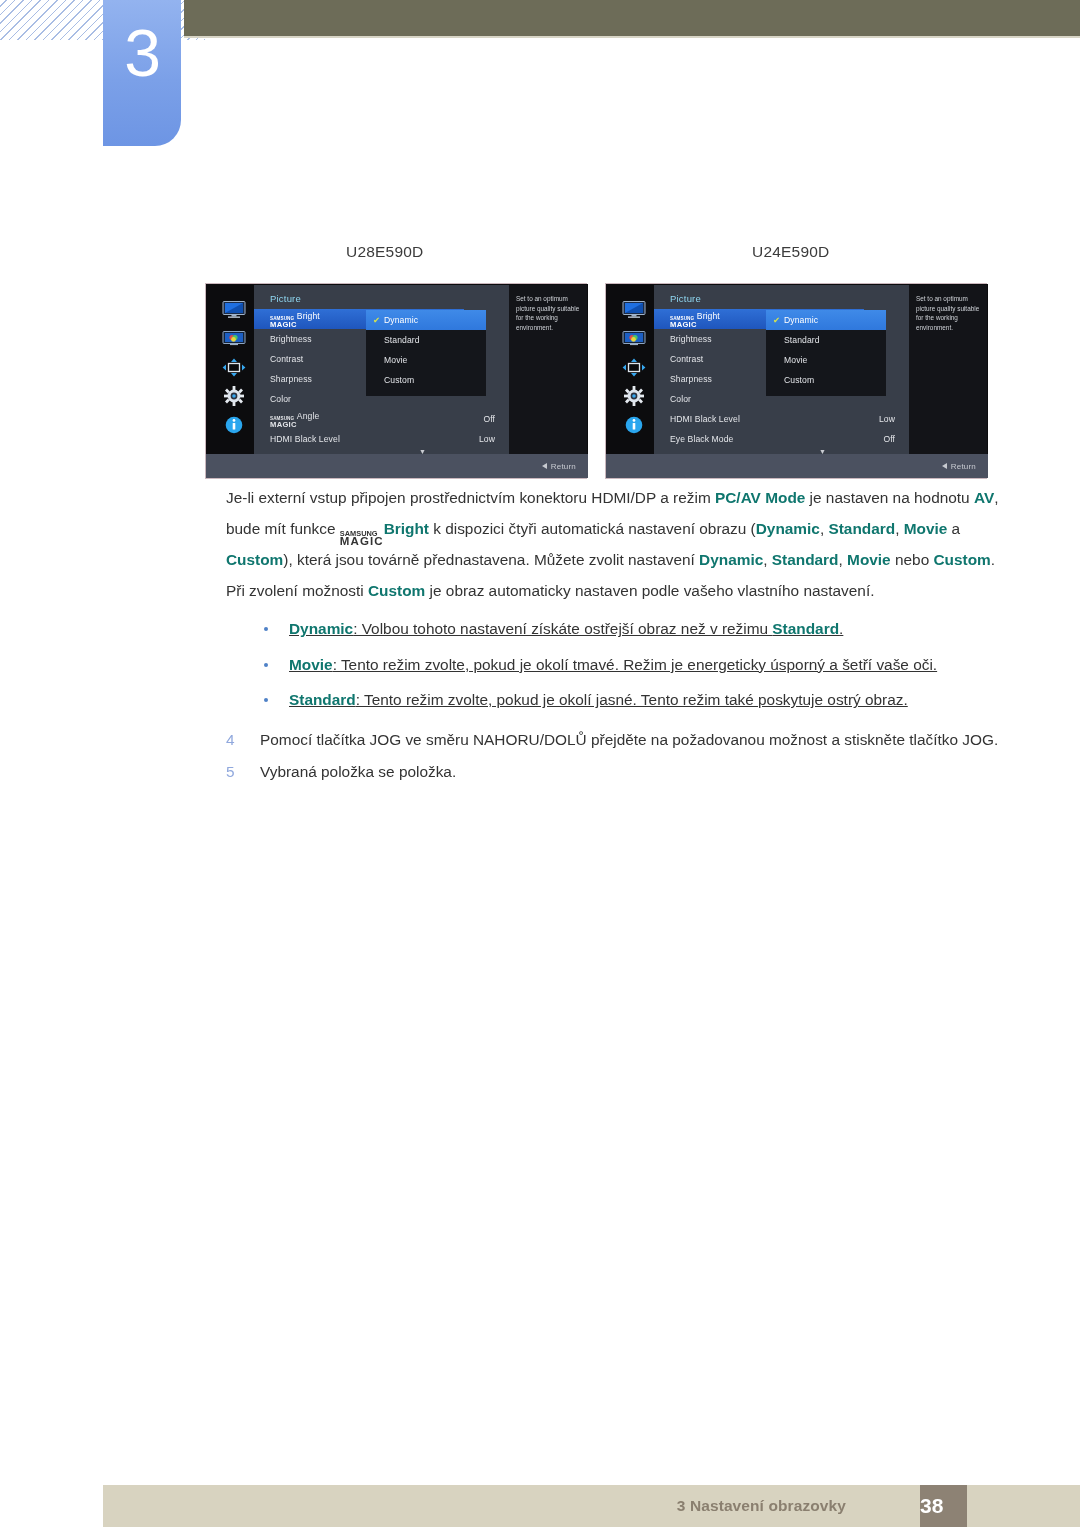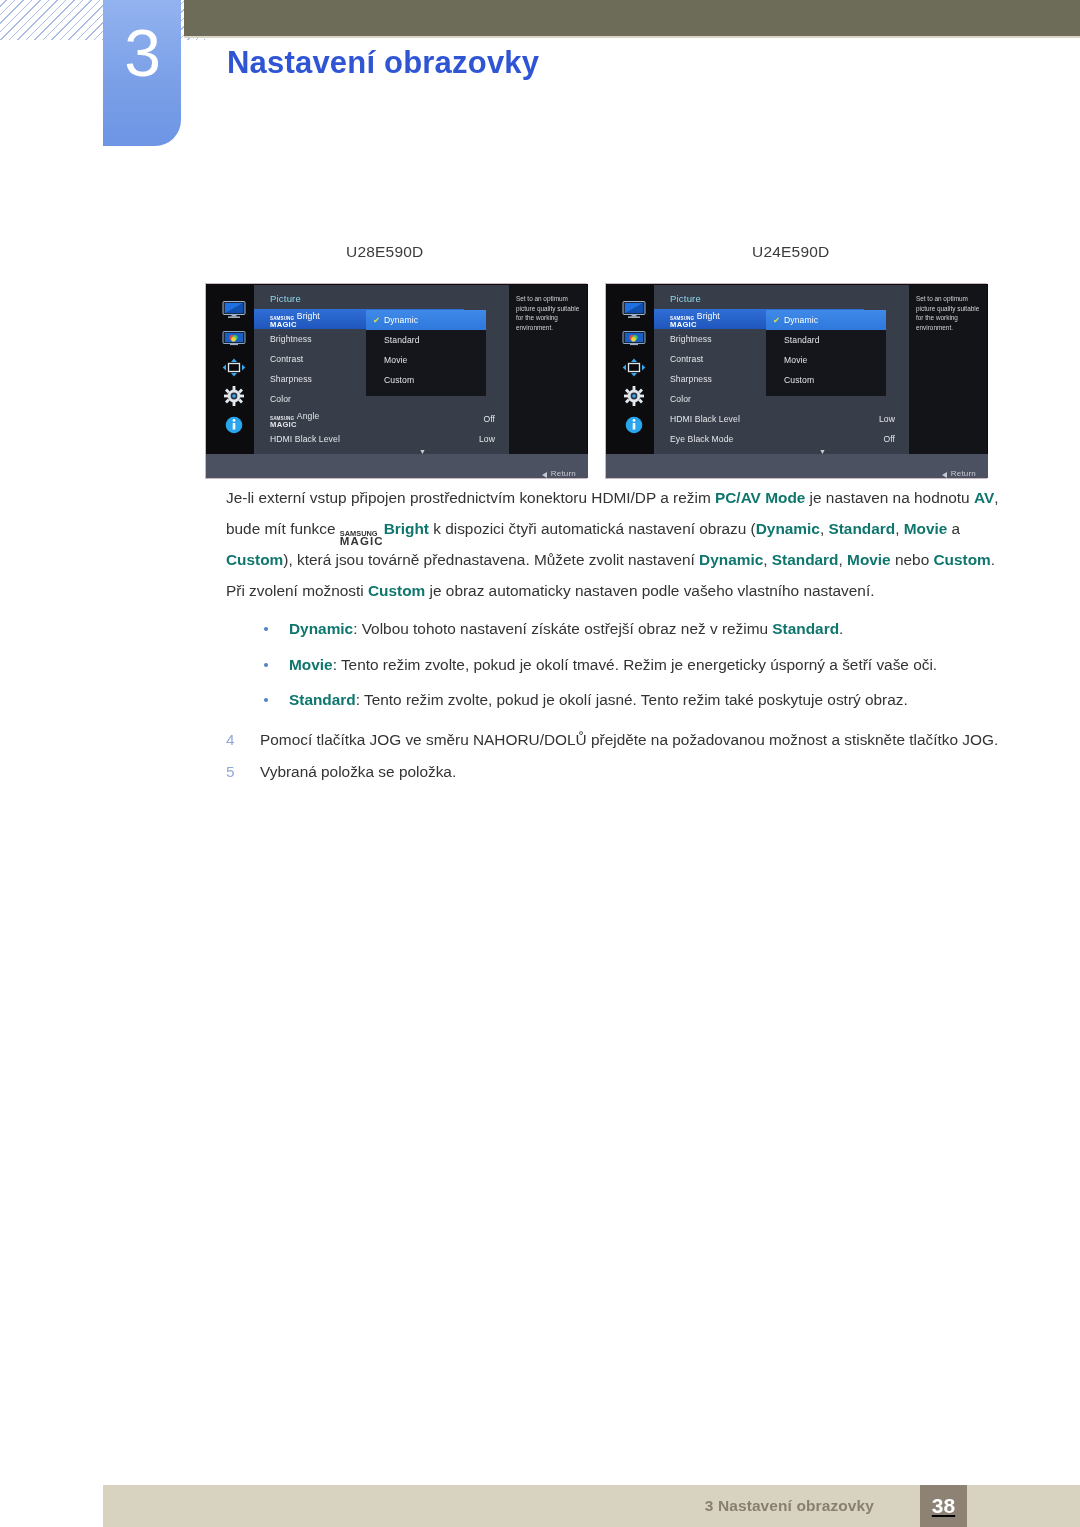--- a/index.html
+++ b/index.html
@@ -228,21 +228,21 @@
     color: #cfd2d7;
   }
 
   
   .osd-return {
     position: absolute;
     left: 0; bottom: 0;
     width: 382px; height: 24px;
     background: #4b5160;
     display: flex;
-    align-items: flex-end;
+    align-items: center;
     justify-content: flex-end;
     padding-right: 12px;
     gap: 4px;
   }
   .return-tri {
     width: 0; height: 0;
     border-top: 3.5px solid transparent;
     border-bottom: 3.5px solid transparent;
     border-right: 5px solid #c7cad0;
   }
@@ -287,20 +287,21 @@
   .bullets {
     margin-top: 8px;
   }
   .bullet {
     position: relative;
     padding-left: 63px;
     font-size: 15.4px;
     line-height: 30px;
     color: #333333;
     margin-bottom: 5.5px;
+    text-decoration: underline;
   }
   .bullet::before {
     content: "";
     position: absolute;
     left: 38px; top: 13px;
     width: 4px; height: 4px;
     background: #4f81c7;
     border-radius: 50%;
   }
 
@@ -324,52 +325,51 @@
 
   
   .footer-band {
     position: absolute;
     left: 103px; bottom: 0;
     width: 977px; height: 42px;
     background: #d8d3c0;
   }
   .footer-text {
     position: absolute;
-    right: 206px; bottom: 0;
+    right: 234px; bottom: 0;
     height: 42px;
     display: flex; align-items: center;
     font-size: 15.5px;
     font-weight: bold;
     color: #8a7f6f;
     letter-spacing: 0.1px;
   }
   .footer-pagebox {
     position: absolute;
     right: 113px; bottom: 0;
     width: 47px; height: 42px;
     background: #8d8274;
-    display: flex; align-items: center; justify-content: center; text-decoration: underline;
+    display: flex; align-items: center; 
   }
   .footer-pagenum {
     font-size: 21px;
     font-weight: bold;
     color: #ffffff;
   }
 </style>
 </head>
 <body>
 
 <div class="page">
 
   <div class="hatch"></div>
   <div class="olive-bar"></div>
   <div class="olive-underline"></div>
   <div class="chap-tab"></div>
   <div class="chap-num">3</div>
-  <div class="chap-title">Nastavení obrazovky</div>
 
   <div class="model-label model-left">U28E590D</div>
   <div class="model-label model-right">U24E590D</div>
 
   <div class="osd osd-left">
     <div class="osd-inner"></div>
 
     <div class="osd-rail">
       <span class="rail-icon">
         <svg width="24" height="17" viewBox="0 0 24 17">

